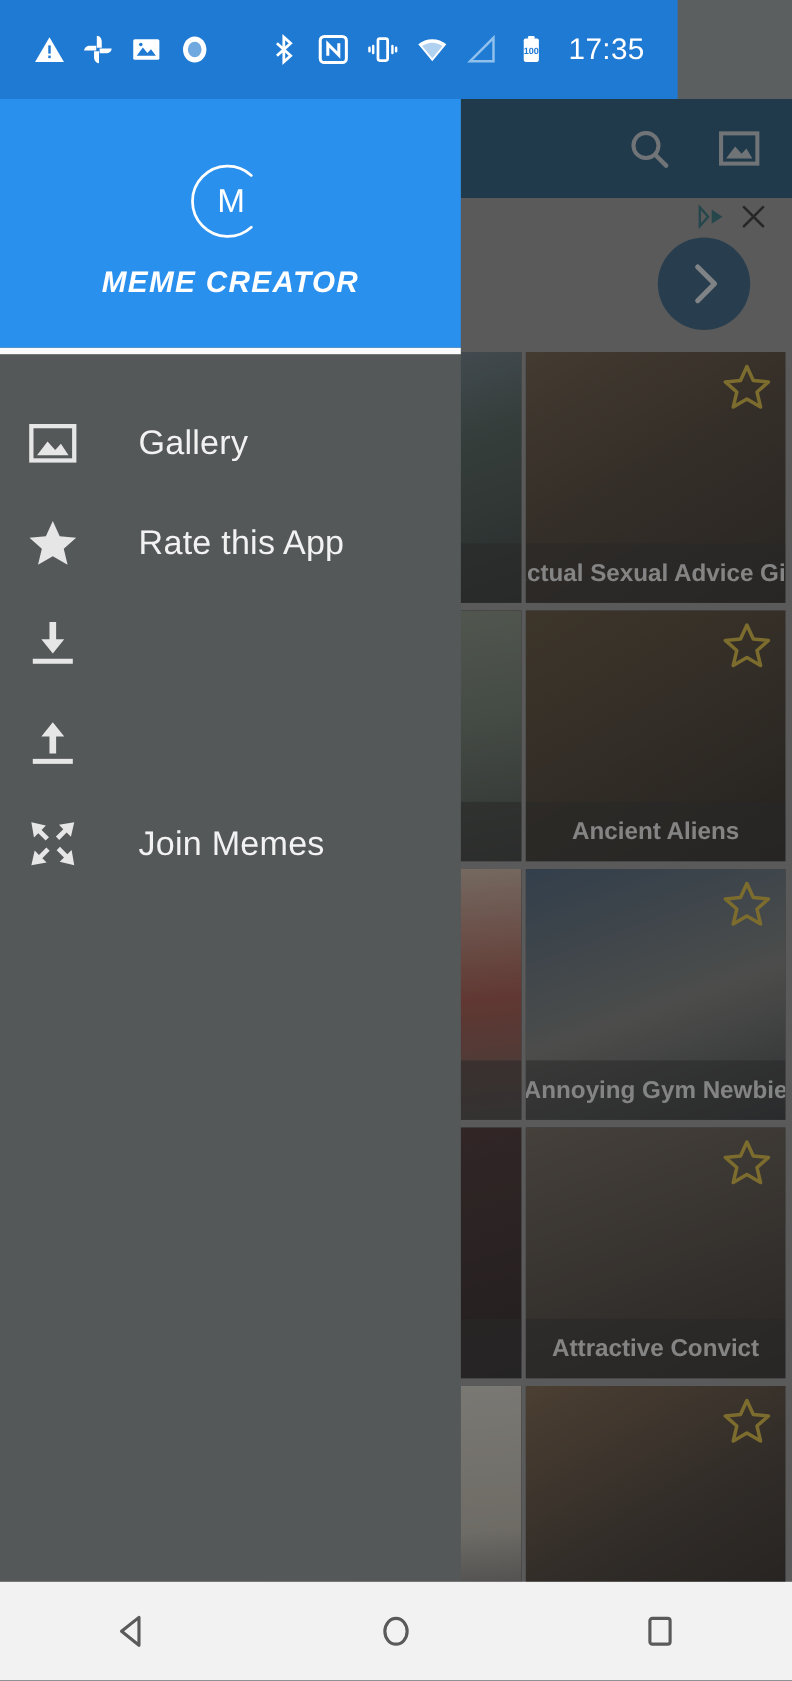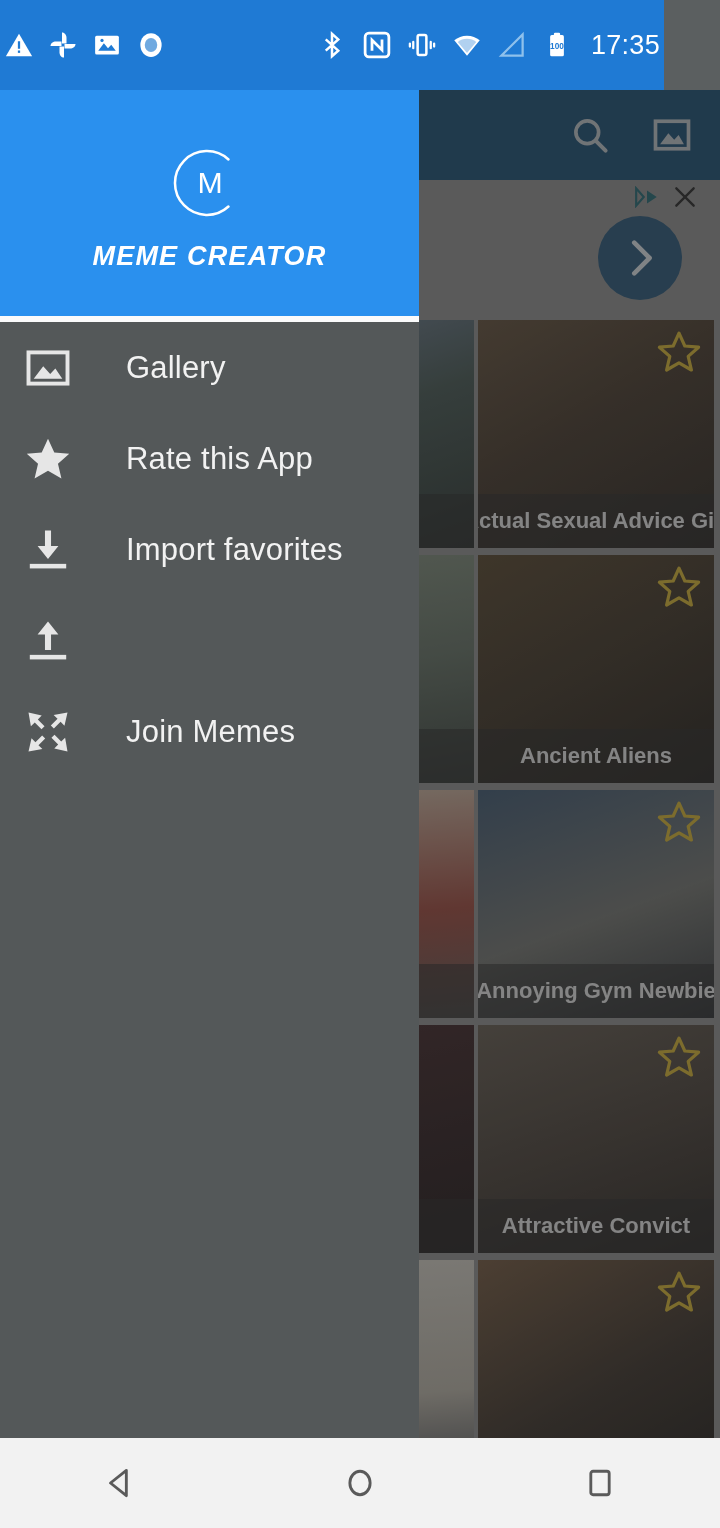--- a/index.html
+++ b/index.html
@@ -5,23 +5,23 @@
   * { margin:0; padding:0; box-sizing:border-box; }
   html, body {
     width:720px; height:1528px;
     font-family:"Liberation Sans", sans-serif;
     background:#1a1a1a; overflow:hidden;
   }
   #screen { position:relative; width:720px; height:1528px; overflow:hidden; background:#5b5f60; }
 
   
   .statusbar{
-    position:absolute; top:0; left:0; width:664px; height:90px;
+    position:absolute; top:0; left:0; width:616px; height:90px;
     background:#1f7ad4; display:flex; align-items:center;
-    padding:0 4px; z-index:60;
+    padding:0 30px; z-index:60;
   }
   .sb-left{ display:flex; align-items:center; gap:14px; }
   .sb-right{ margin-left:auto; display:flex; align-items:center; gap:15px; }
   .sb-ico{ width:30px; height:30px; display:block; }
   .sb-time{ color:#fff; font-size:27px; font-weight:normal; letter-spacing:.3px; margin-left:4px; }
 
   
   .content{
     position:absolute; top:90px; left:0; width:720px; height:1348px;
     background:#8d8d8d; z-index:10; overflow:hidden;
@@ -92,21 +92,21 @@
   }
   .drawer-header{
     position:relative; width:419px; height:226px; background:#2a90ee;
     display:flex; flex-direction:column; align-items:center; justify-content:center;
   }
   .drawer-header-rule{ width:419px; height:6px; background:#fbfbfb; }
   .logo{ width:84px; height:84px; margin-top:6px; }
   .app-name{
     color:#fff; font-size:27px; font-weight:bold; letter-spacing:1.2px; margin-top:16px;font-style:italic;
   }
-  .menu{ padding-top:0; }
+  .menu{ padding-top:35px; }
   .menu-item{
     display:flex; align-items:center; height:91px; padding-left:22px; cursor:pointer;
   }
   .menu-ico{ width:52px; height:52px; flex:0 0 52px; display:block; }
   .menu-label{
     margin-left:52px; color:#f2f2f2; font-size:31px; letter-spacing:.2px;
   }
 
   
   .navbar{
@@ -308,21 +308,20 @@
           <svg viewBox="0 0 24 24" class="menu-ico">
             <path fill="#e6e6e6" d="M12 2.6 L14.9 9 L21.8 9.6 L16.6 14.2 L18.2 21 L12 17.4 L5.8 21 L7.4 14.2 L2.2 9.6 L9.1 9 Z"></path>
           </svg>
           <span class="menu-label">Rate this App</span>
         </div>
         <div class="menu-item">
           <svg viewBox="0 0 24 24" class="menu-ico">
             <path fill="#e6e6e6" d="M10.6 3 h2.8 v7.2 h3.4 L12 16.2 L7.2 10.2 h3.4 Z"></path>
             <rect x="3.6" y="18.4" width="16.8" height="2.1" fill="#e6e6e6"></rect>
           </svg>
-          <span class="menu-label">Import favorites</span>
         </div>
         <div class="menu-item">
           <svg viewBox="0 0 24 24" class="menu-ico">
             <path fill="#e6e6e6" d="M12 3 L16.8 9 h-3.4 v7.2 h-2.8 V9 H7.2 Z"></path>
             <rect x="3.6" y="18.4" width="16.8" height="2.1" fill="#e6e6e6"></rect>
           </svg>
         </div>
         <div class="menu-item">
           <svg viewBox="0 0 24 24" class="menu-ico">
             <path fill="#e6e6e6" d="M3 3 L9.1 4.4 L7.3 6.2 L10.4 9.3 L9 10.7 L5.9 7.6 L4.1 9.4 Z"></path>

